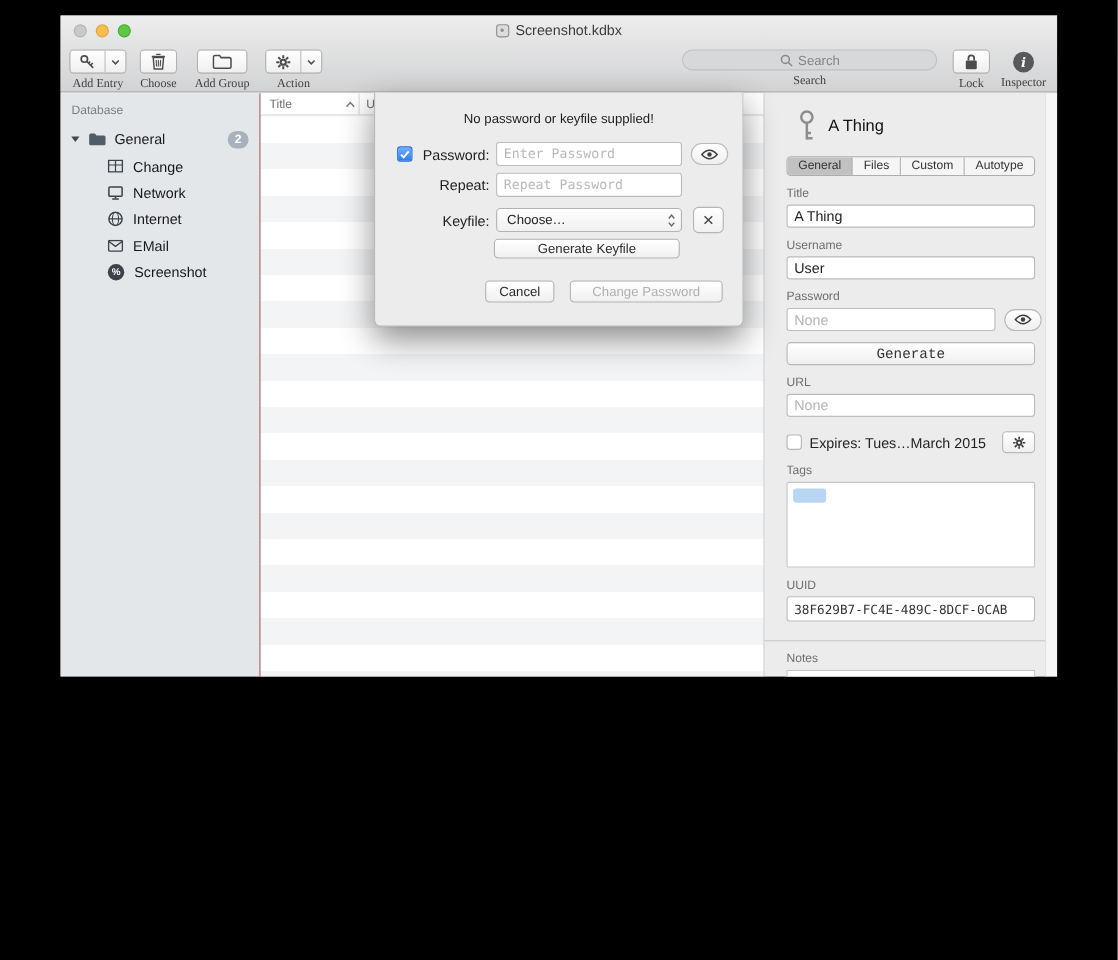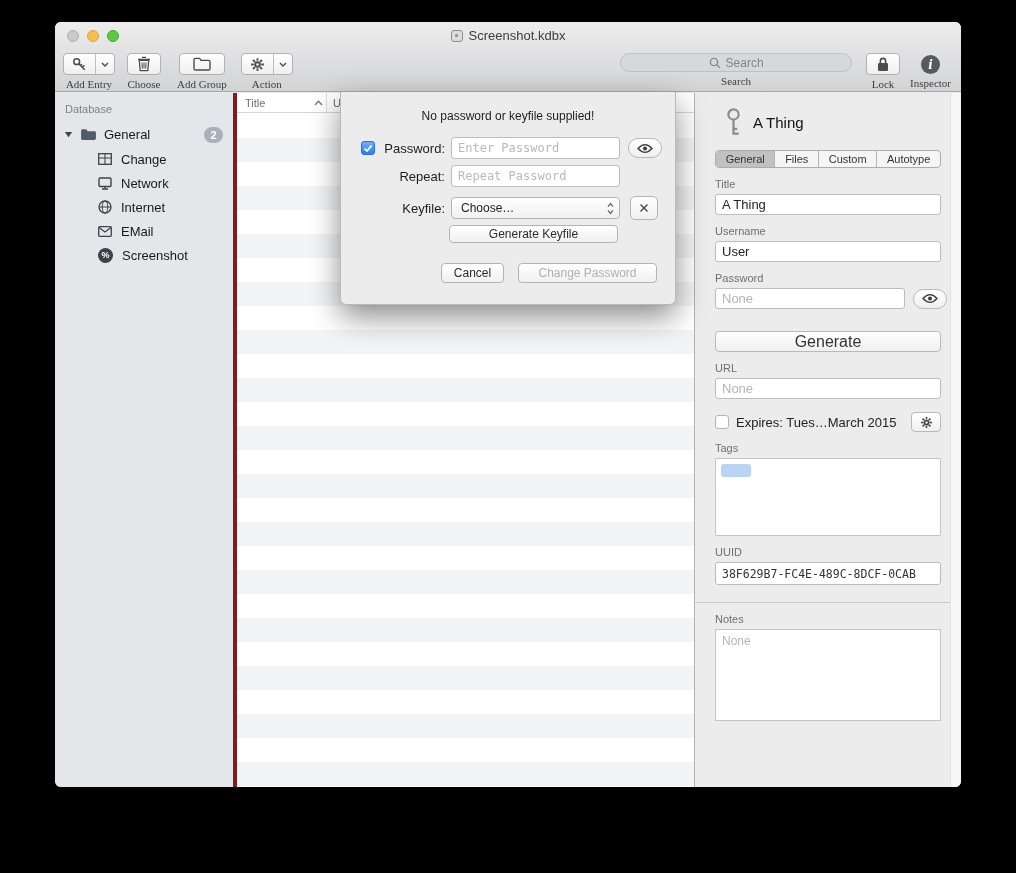--- a/index.html
+++ b/index.html
@@ -4,22 +4,22 @@
 <style>
   * { box-sizing: border-box; margin: 0; padding: 0; }
   html,body { width:1016px; height:873px; }
   body {
     background:#000;
     font-family:"Liberation Sans", sans-serif;
     position:relative; overflow:hidden;
     color:#222;
   }
   .window{
-    position:absolute; left:55px; top:22px; width:906px; height:765px;
-    background:#ececec; border-radius:6px; overflow:hidden;
+    position:absolute; left:55px; top:14px; width:906px; height:601px;
+    background:#ececec; border-radius:0; overflow:hidden;
     box-shadow:0 22px 60px rgba(0,0,0,.65);
   }
   
   .chrome{ position:absolute; top:0; left:0; right:0; height:70px;
     background:linear-gradient(#ededee,#d2d3d4); border-bottom:1px solid #a6a6a6;}
   .titlebar{ position:relative; height:27px; }
   .traffic{ position:absolute; left:12px; top:8px; display:flex; gap:8px; }
   .light{ width:12px; height:12px; border-radius:50%; }
   .light.close{ background:#c9c9c9; border:1px solid #b2b2b2; }
   .light.min{ background:#f6be4f; border:1px solid #dfa33b; }
@@ -46,21 +46,21 @@
     border:1px solid #c0c0c0; display:flex; align-items:center; justify-content:center;
     gap:5px; color:#848484; font-size:12px; }
   .info-circle{ width:19px; height:19px; border-radius:50%; background:#58595b; color:#fff;
     display:flex; align-items:center; justify-content:center;
     font-family:"DejaVu Serif", serif; font-style:italic; font-weight:bold; font-size:12px;
     margin-top:2px; }
   .mr12{margin-right:12px}.mr16{margin-right:16px}.mr14{margin-right:14px}.mr10{margin-right:10px}
 
   
   .content{ position:absolute; top:71px; left:0; right:0; bottom:0; display:flex; }
-  .sidebar{ width:182px; background:#e4e7ea; border-right:4px solid #7f1d1d; padding-top:7px; }
+  .sidebar{ width:182px; background:#e4e7ea; border-right:1px solid #7f1d1d; padding-top:7px; }
   .sb-header{ font-size:11px; color:#7d8086; padding:3px 0 7px 10px; }
   .sb-root{ display:flex; align-items:center; height:25px; padding:0 0 0 9px; gap:7px;
     font-size:13px; color:#181818; }
   .badge{ margin-left:auto; margin-right:10px; background:#a9b1bc; color:#fff;
     font-size:11px; font-weight:bold; border-radius:9px; min-width:19px; height:16px;
     display:flex; align-items:center; justify-content:center; padding:0 4px; }
   .sb-item{ display:flex; align-items:center; height:24px; padding-left:43px; gap:9px;
     font-size:13px; color:#181818; }
   .sb-ic{ color:#3c424a; display:flex; align-items:center; }
   .pct-circle{ width:15px; height:15px; border-radius:50%; background:#3c424a; color:#fff;
@@ -93,22 +93,22 @@
   .f-input{ width:100%; height:21px; border:1px solid #bcbcbc; border-radius:3px;
     background:#fff; font-size:13px; color:#222; padding:0 6px;
     font-family:"Liberation Sans",sans-serif; }
   .f-input::placeholder{ color:#b4b4b4; opacity:1; }
   .pw-row{ display:flex; gap:8px; align-items:center; }
   .pw-row .f-input{ flex:1; width:auto; }
   .eye-btn{ width:34px; height:20px; border:1px solid #b9b9b9; border-radius:10px;
     background:linear-gradient(#fff,#efefef); display:flex; align-items:center;
     justify-content:center; color:#3e3e3e; flex:0 0 auto; }
   .wide-btn{ width:100%; height:21px; border:1px solid #b9b9b9; border-radius:4px;
-    background:linear-gradient(#fff,#f0f0f0); font-size:16px; color:#333; margin-top:22px;
-    font-family:Liberation Sans, sans-serif; }
+    background:linear-gradient(#fff,#f0f0f0); font-size:13px; color:#333; margin-top:10px;
+    font-family:Liberation Mono, monospace; }
   .expires-row{ display:flex; align-items:center; gap:7px; margin-top:13px; font-size:13px; color:#222; }
   .gear-btn{ margin-left:auto; width:30px; height:20px; border:1px solid #b9b9b9; border-radius:4px;
     background:linear-gradient(#fff,#f0f0f0); display:flex; align-items:center;
     justify-content:center; color:#3e3e3e; }
   .checkbox{ width:14px; height:14px; border:1px solid #b5b5b5; border-radius:3px;
     background:#fff; flex:0 0 auto; }
   .checkbox.checked{ background:linear-gradient(#6fb1f8,#2e7bf6); border-color:#2a6fdd;
     display:flex; align-items:center; justify-content:center; }
   .tags-box{ height:78px; background:#fff; border:1px solid #c5c5c5; border-radius:2px; padding:5px; }
   .tag-chip{ width:30px; height:13px; background:#b8d6f3; border-radius:3px; }

